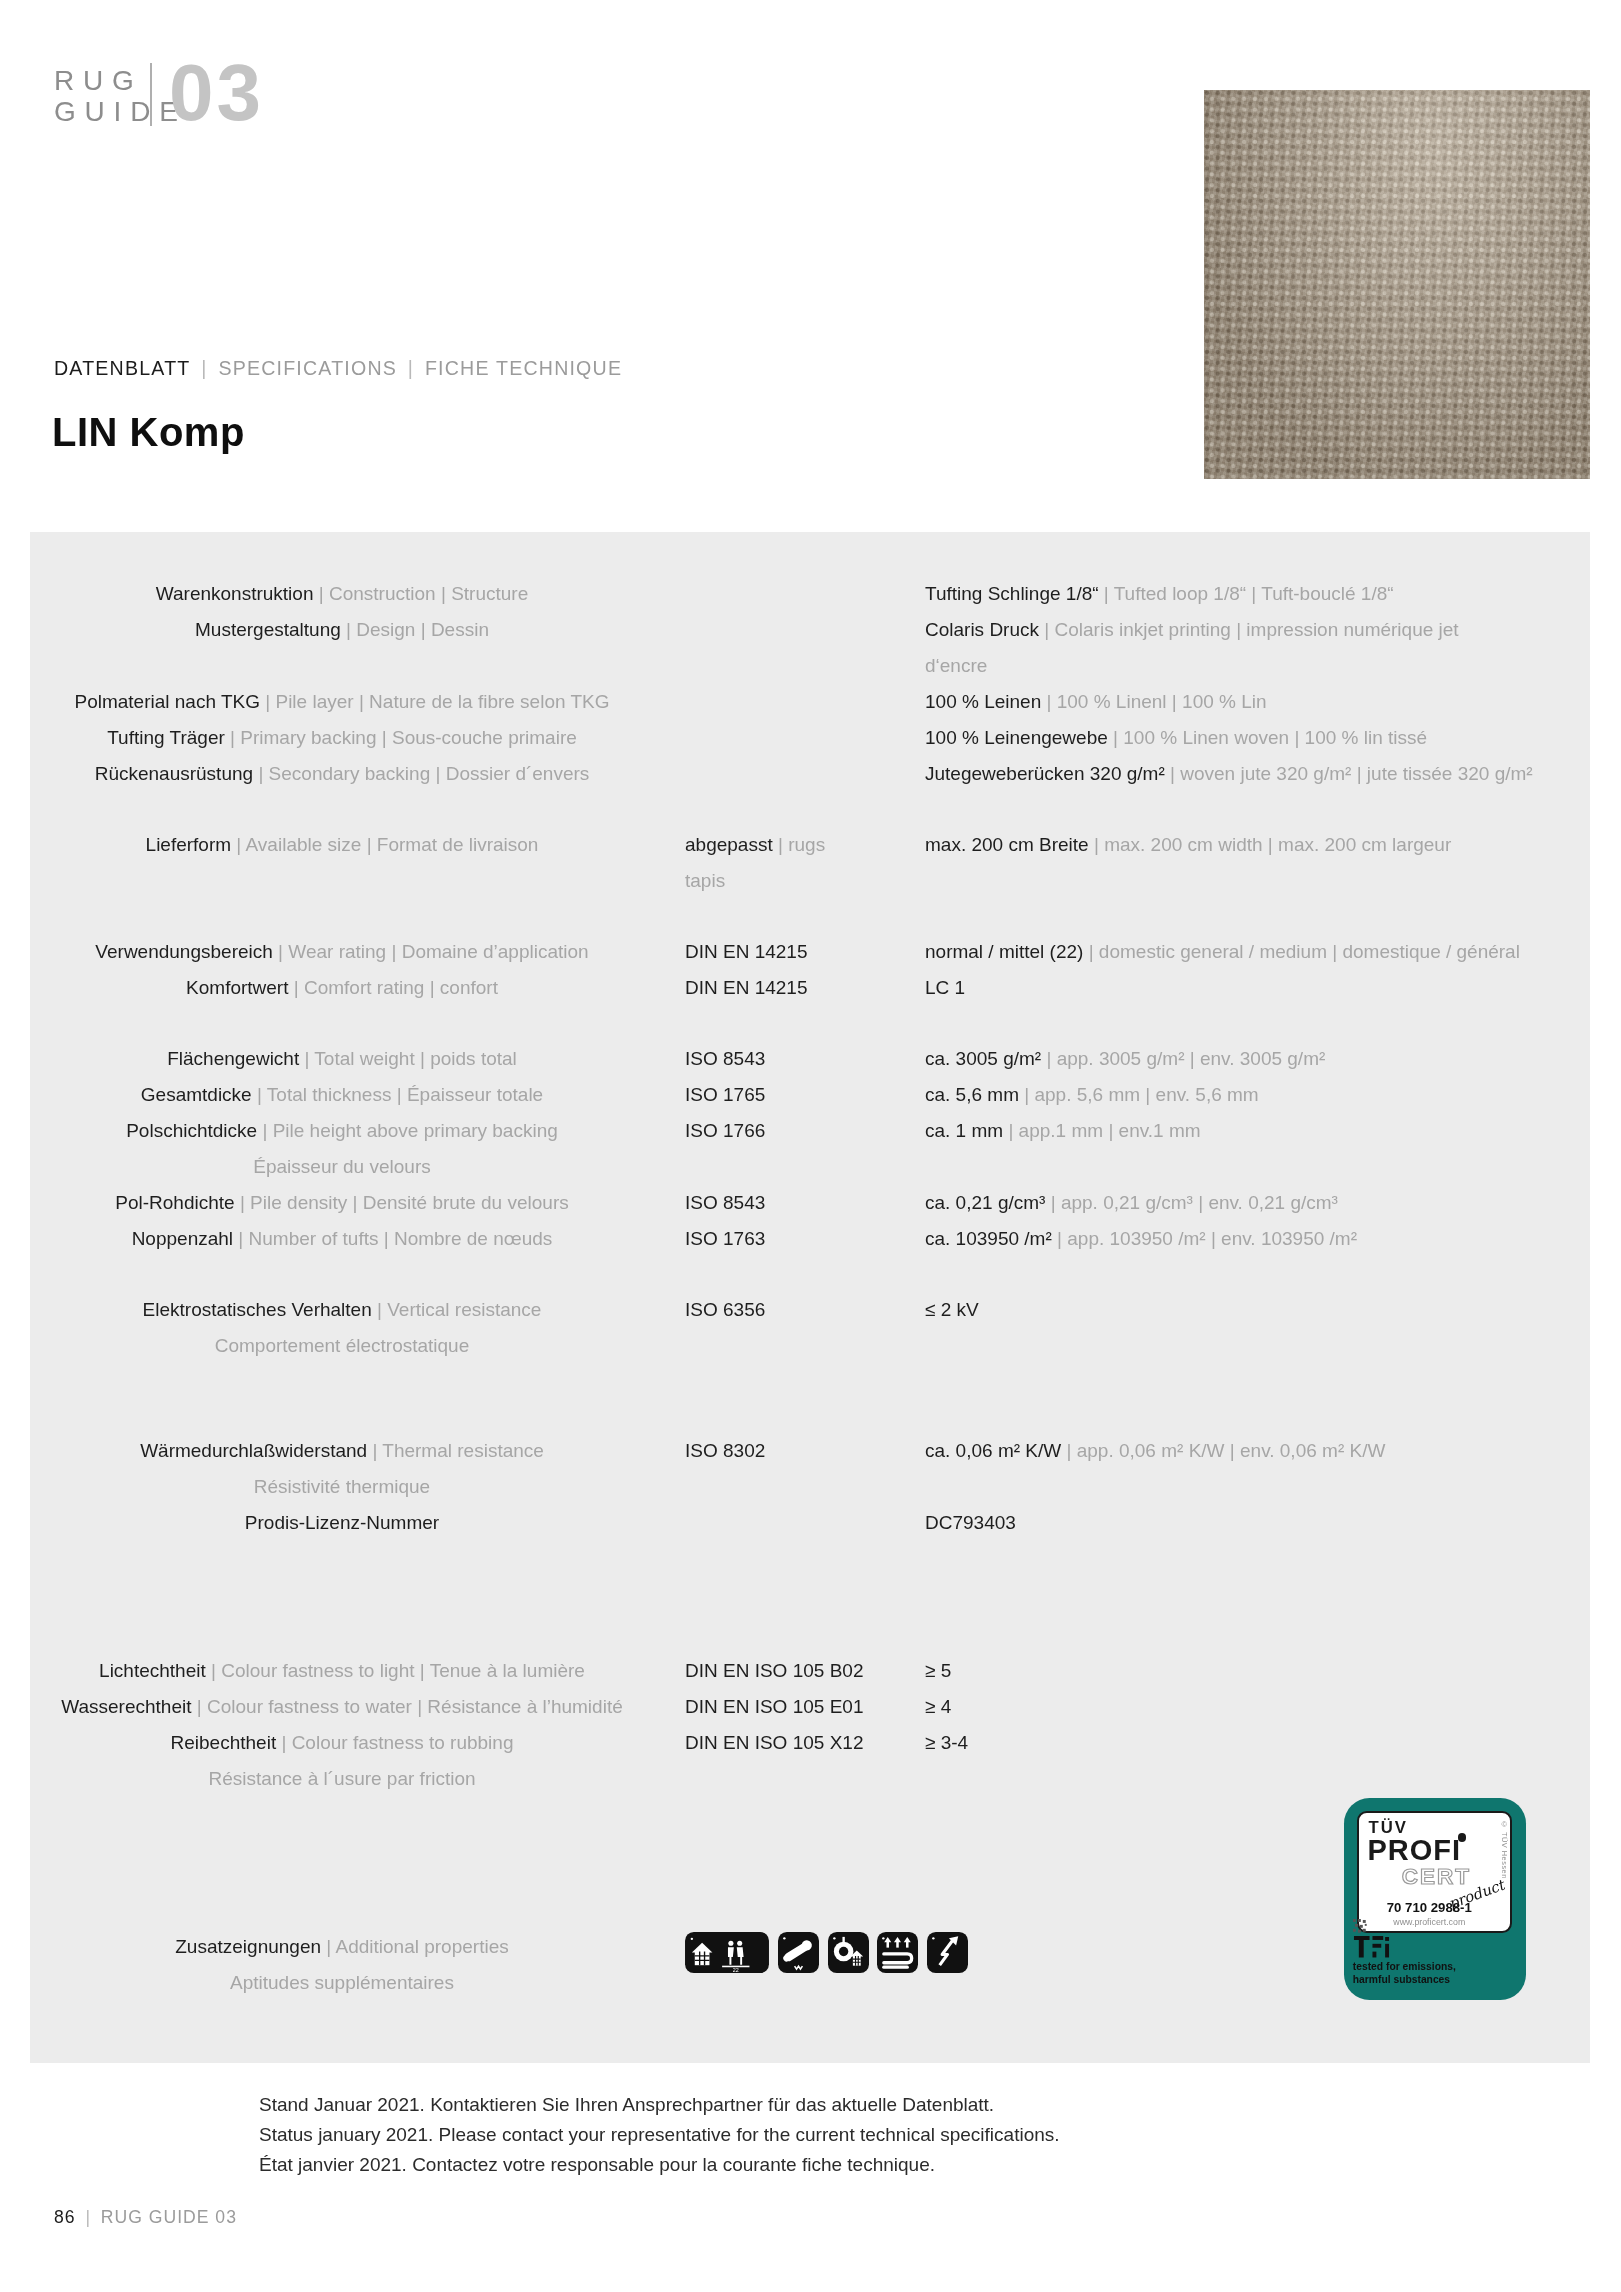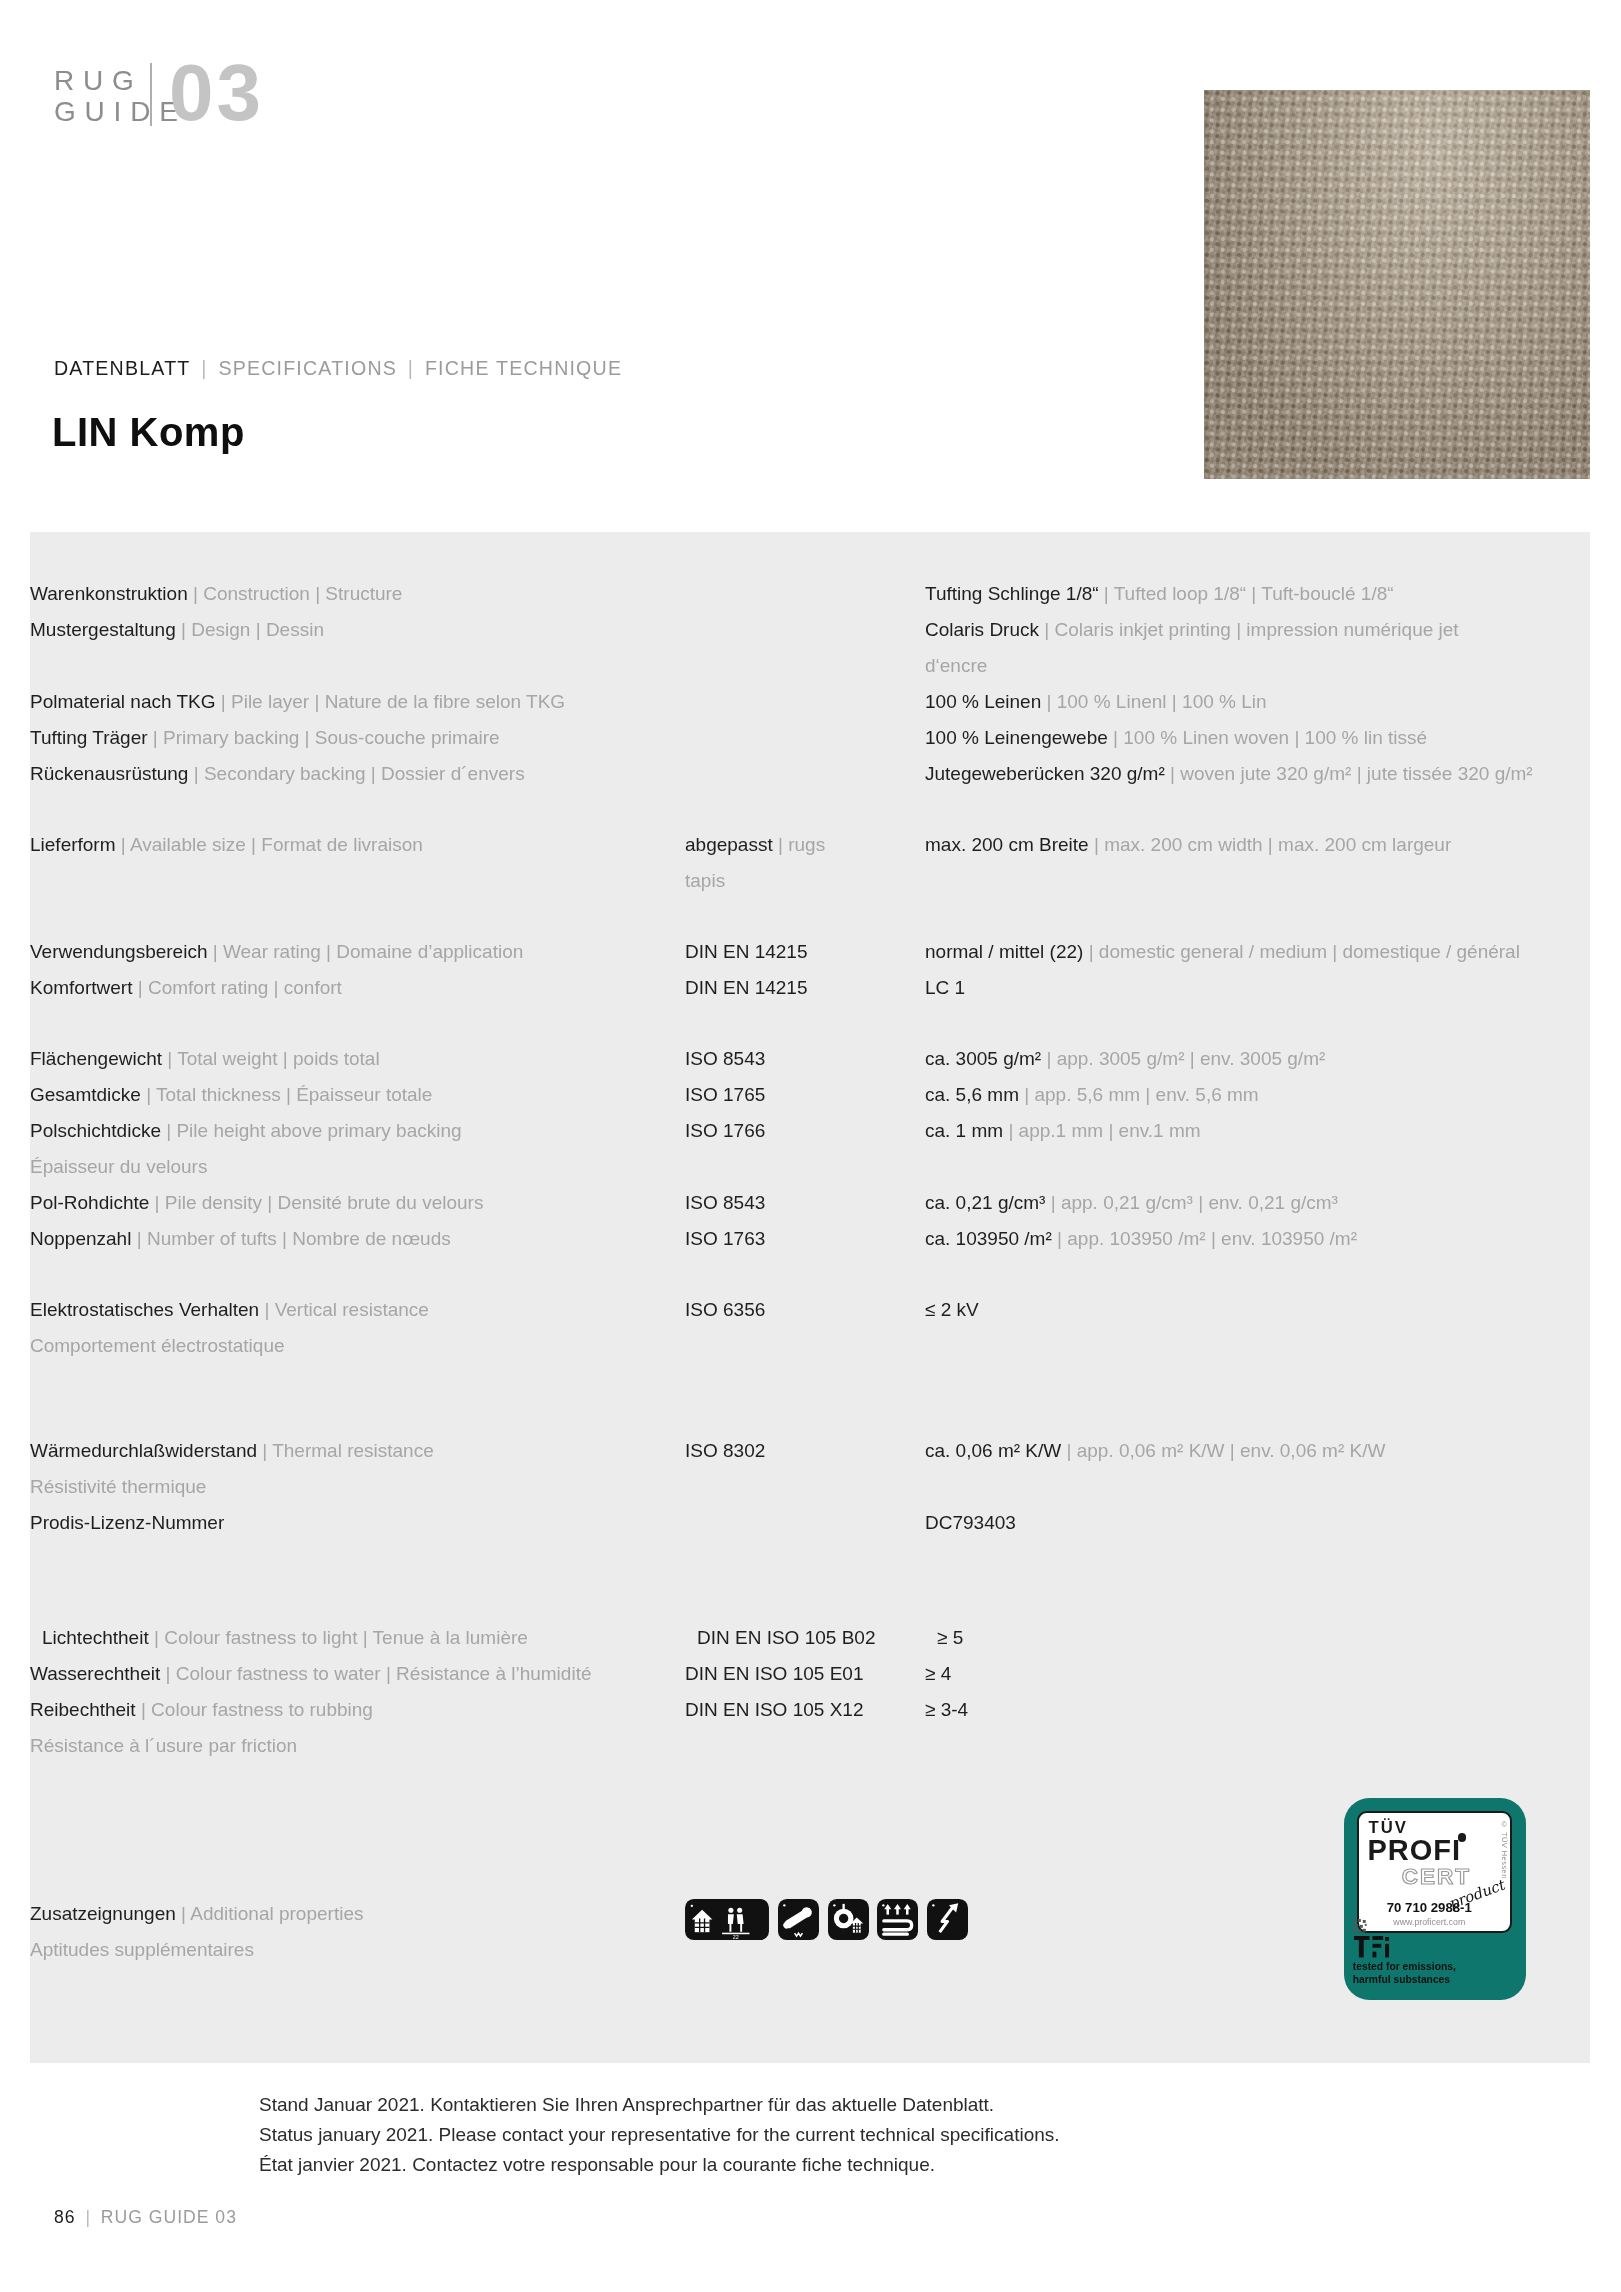--- a/index.html
+++ b/index.html
@@ -26,29 +26,29 @@
   .kicker{position:absolute;left:54px;top:357px;font-size:19.6px;letter-spacing:1.2px;color:#9b9b9b;}
   .kicker .k-de{color:#1c1c1c;}
   .kicker .k-sep{color:#b9b9b9;padding:0 10.8px;font-weight:400;}
   .title{position:absolute;left:52px;top:410px;font-size:40px;font-weight:700;color:#0f0f0f;letter-spacing:0.5px;}
 
   
   .panel{position:absolute;left:30px;top:532px;width:1560px;height:1531px;background:#ececec;}
   .rows{padding-top:44px;}
   .row{display:flex;font-size:19px;line-height:36px;}
   .cell{white-space:nowrap;}
-  .cell-label{width:624px;text-align:left;}
+  .cell-label{width:624px;text-align:center;}
   .cell-norm{width:240px;margin-left:31px;}
   .cell-value{flex:1;}
   .t-de{color:#1e1e1e;}
   .t-gray{color:#a6a6a6;}
   .l2{color:#a6a6a6;}
   .gap-m{margin-top:35px;}
   .gap-l{margin-top:69px;}
-  .gap-xl{margin-top:79px;padding-left:12px;}
+  .gap-xl{margin-top:112px;}
   .gap-xxl{margin-top:132px;}
 
   
   .icons-strip{display:flex;gap:8.8px;align-items:flex-start;margin-left:31px;padding-top:2.9px;}
   .picto{display:block;height:41px;}
 
   
   .badge-panel{position:absolute;left:1314px;top:1266px;width:182px;height:202px;background:#0f766e;border-radius:25.5px;}
   .tuv-label{position:absolute;left:12.7px;top:12.7px;width:151px;height:118px;background:#fff;border:2.9px solid #1a1a1a;border-radius:9.8px;}
   .tuv-inner{position:relative;width:100%;height:100%;}

